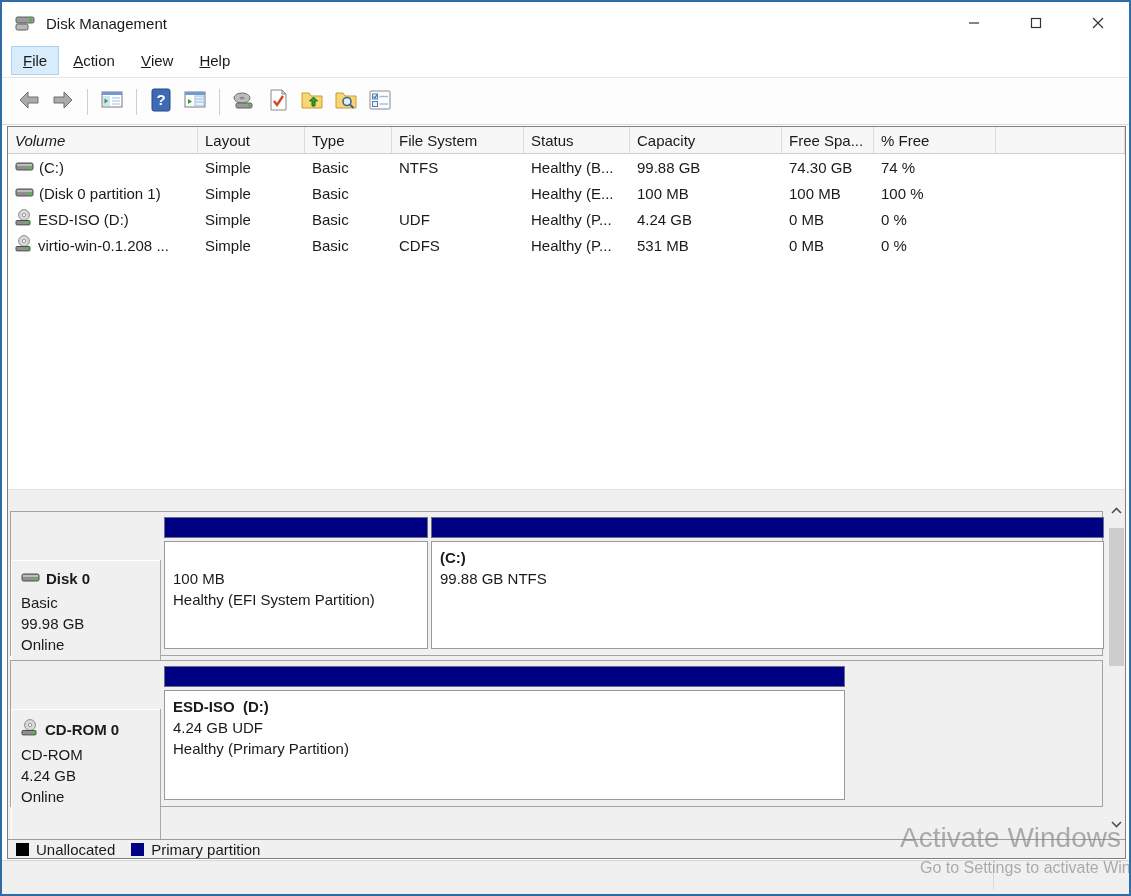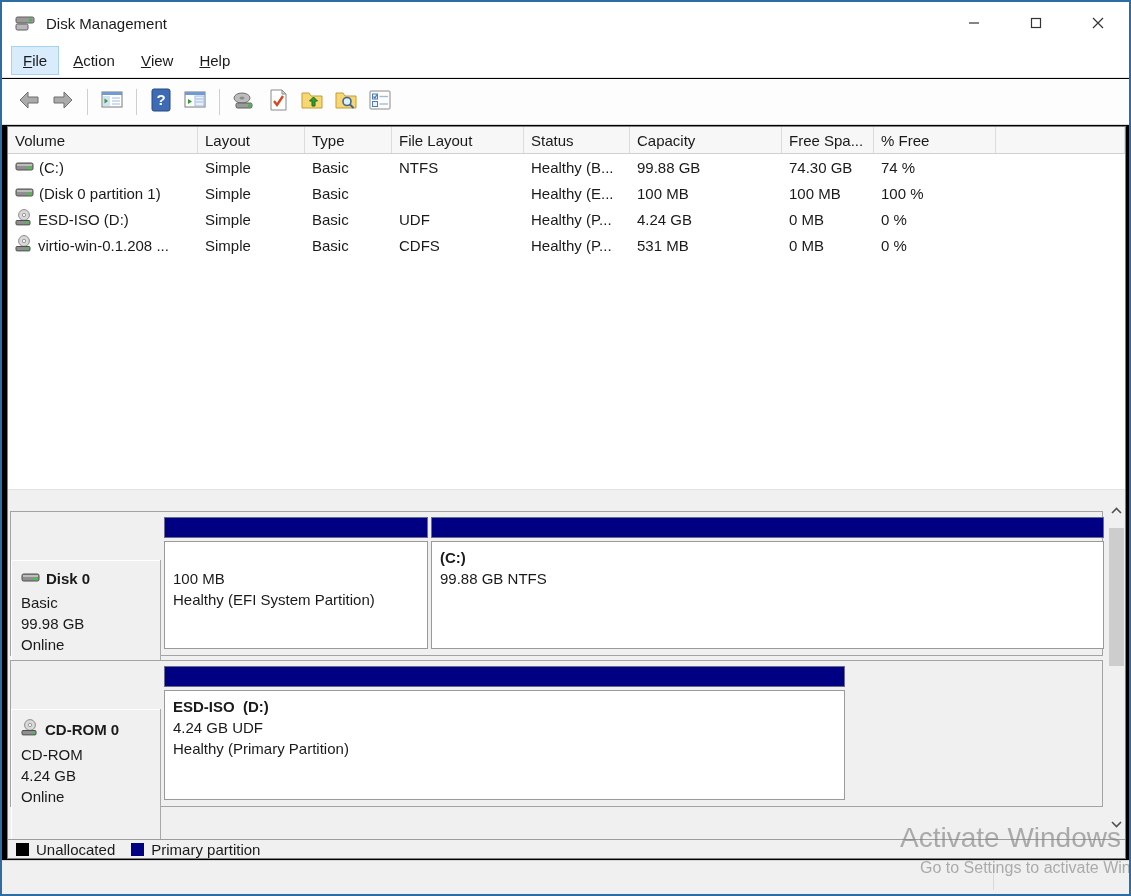--- a/index.html
+++ b/index.html
@@ -1,18 +1,18 @@
 <!DOCTYPE html>
 <html><head>
 <meta charset="utf-8">
 <style>
   html,body{margin:0;padding:0;background:#cfd8dc;}
   *{box-sizing:border-box;}
   .window{
-    position:relative;width:1131px;height:896px;background:#000000;
+    position:relative;width:1131px;height:896px;background:#ffffff;
     border:2px solid #2e6da4;overflow:hidden;
     font-family:"Liberation Sans",sans-serif;font-size:15px;color:#1a1a1a;padding-left:30px;
   }
   
   .titlebar{position:absolute;left:0;top:0;width:100%;height:42px;background:#ffffff;
     display:flex;align-items:center;padding-left:12px;}
   .titlebar .app-icon{width:22px;height:20px;margin-right:10px;flex:0 0 auto;}
   .titlebar .title{font-size:15px;}
   .controls{margin-left:auto;display:flex;height:100%;}
   .ctl{width:62px;height:100%;display:flex;align-items:center;justify-content:center;cursor:default;}
@@ -192,24 +192,24 @@
             <line x1="11.5" y1="8.5" x2="20" y2="8.5" stroke="#9dbbdf" stroke-width="1.4"></line>
             <line x1="11.5" y1="16" x2="20" y2="16" stroke="#9dbbdf" stroke-width="1.4"></line>
           </svg></span>
       </div>
     </div>
 
   <div class="client">
 
     <div class="listpane">
       <div class="lv-header" id="lvheader">
-          <div class="hcell" style="width: 190px;">Volume</div>
+          <div class="hcell" style="width: 190px; font-style: italic;">Volume</div>
           <div class="hcell" style="width: 107px;">Layout</div>
           <div class="hcell" style="width: 87px;">Type</div>
-          <div class="hcell" style="width: 132px;">File Layout</div>
+          <div class="hcell" style="width: 132px;">File System</div>
           <div class="hcell" style="width: 106px;">Status</div>
           <div class="hcell" style="width: 152px;">Capacity</div>
           <div class="hcell" style="width: 92px;">Free Spa...</div>
           <div class="hcell" style="width: 122px;">% Free</div>
           <div class="hcell" style="width: 129px;"></div>
         </div>
       <div class="lv-body" id="lvbody">
           <div class="lv-row">
             <div class="cell vol-cell" style="width: 190px;">
               <span><svg width="19" height="13" viewBox="0 0 19 13">

